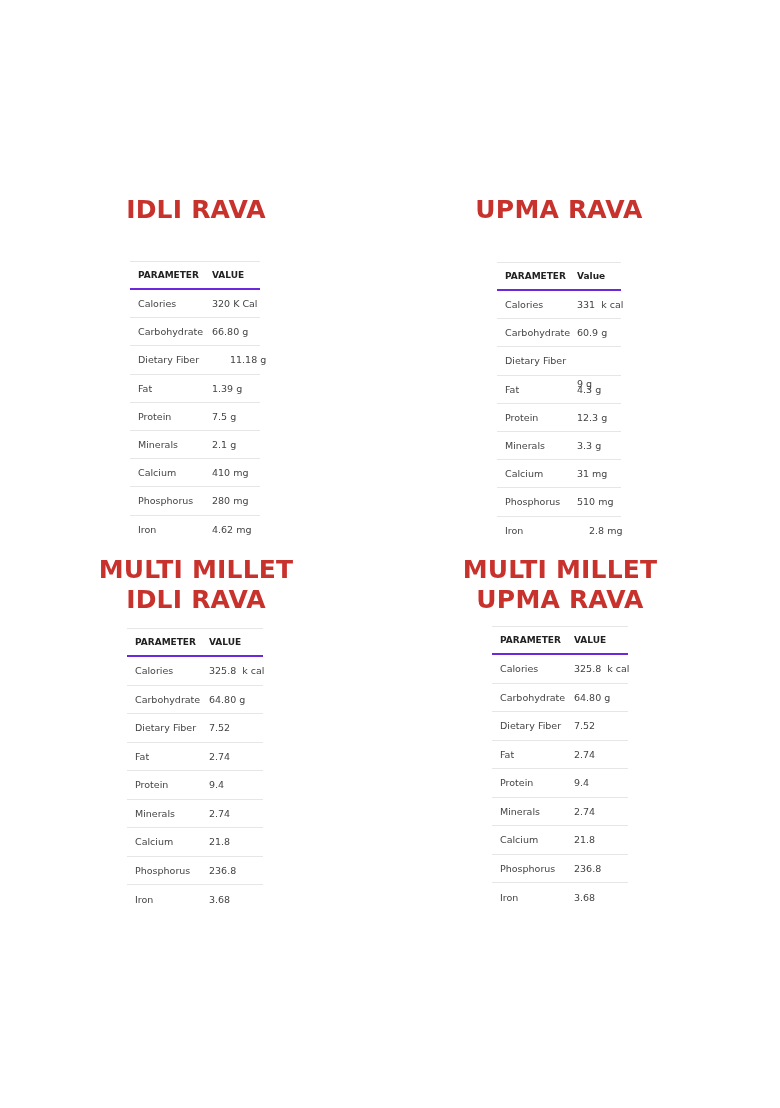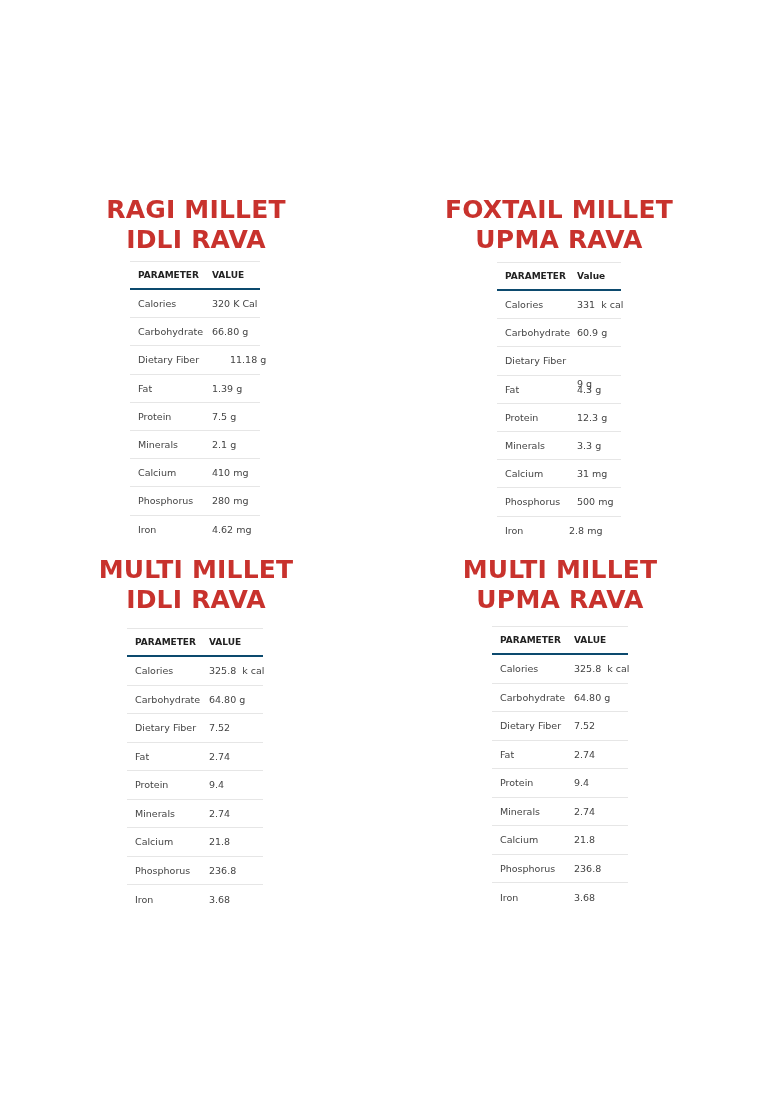--- a/index.html
+++ b/index.html
@@ -1,32 +1,31 @@
 <!DOCTYPE html>
 <html><head>
 <meta charset="utf-8">
 <style>
   html, body { margin:0; padding:0; background:#ffffff; }
   body { width:780px; height:1108px; position:relative; overflow:hidden; font-family:"Liberation Sans", sans-serif; }
   .block { position:absolute; }
   .title { position:absolute; text-align:center; color:#c8322d; font-family:"DejaVu Sans", sans-serif; font-weight:bold; font-size:25px; line-height:30px; letter-spacing:0.2px; white-space:nowrap; }
   .tbl { position:absolute; border-collapse:collapse; }
   .tbl .row { position:relative; border-bottom:1px solid #e6e6e6; display:flex; align-items:center; box-sizing:border-box; }
-  .tbl .row.head { border-top:1px solid #e6e6e6; border-bottom:2px solid #0c4a6e; }
+  .tbl .row.head { border-top:1px solid #e6e6e6; border-bottom:2px solid #6d28d9; }
   .cell { font-size:9.5px; color:#444; font-family:"DejaVu Sans", sans-serif; white-space:nowrap; }
   .head .cell { font-weight:bold; color:#222; font-size:9px; }
   .c1 { position:absolute; left:8px; }
   .c2 { position:absolute; }
 </style>
 </head>
 <body>
 
 <div class="block">
   <div class="title" style="left:96px; width:200px; top:195px;">
-    <div>RAGI MILLET</div>
     <div>IDLI RAVA</div>
   </div>
   <div class="tbl" style="left:130px; top:261px; width:130px;">
     <div class="row head" style="height:29px;">
       <span class="cell c1">PARAMETER</span>
       <span class="cell c2" style="left:82px;">VALUE</span>
     </div>
     <div class="row" style="height:28.2px;">
         <span class="cell c1">Calories</span>
         <span class="cell c2" style="left:82px;">320 K Cal</span>
@@ -61,21 +60,20 @@
       </div>
     <div class="row" style="height:28.2px; border-bottom:none;">
         <span class="cell c1">Iron</span>
         <span class="cell c2" style="left:82px;">4.62 mg</span>
       </div>
   </div>
 </div>
 
 <div class="block">
   <div class="title" style="left:434px; width:250px; top:195px;">
-    <div>FOXTAIL MILLET</div>
     <div>UPMA RAVA</div>
   </div>
   <div class="tbl" style="left:497px; top:262px; width:124px;">
     <div class="row head" style="height:29px;">
       <span class="cell c1">PARAMETER</span>
       <span class="cell c2" style="left:80px;">Value</span>
     </div>
     <div class="row" style="height:28.2px;">
         <span class="cell c1">Calories</span>
         <span class="cell c2" style="left:80px; white-space:pre;">331  k cal</span>
@@ -99,25 +97,25 @@
     <div class="row" style="height:28.2px;">
         <span class="cell c1">Minerals</span>
         <span class="cell c2" style="left:80px;">3.3 g</span>
       </div>
     <div class="row" style="height:28.2px;">
         <span class="cell c1">Calcium</span>
         <span class="cell c2" style="left:80px;">31 mg</span>
       </div>
     <div class="row" style="height:28.2px;">
         <span class="cell c1">Phosphorus</span>
-        <span class="cell c2" style="left:80px;">500 mg</span>
+        <span class="cell c2" style="left:80px;">510 mg</span>
       </div>
     <div class="row" style="height:28.2px; border-bottom:none;">
         <span class="cell c1">Iron</span>
-        <span class="cell c2" style="left:72px;">2.8 mg</span>
+        <span class="cell c2" style="left:92px;">2.8 mg</span>
       </div>
   </div>
 </div>
 
 <div class="block">
   <div class="title" style="left:96px; width:200px; top:555px;">
     <div>MULTI MILLET</div>
     <div>IDLI RAVA</div>
   </div>
   <div class="tbl" style="left:127px; top:628px; width:136px;">

